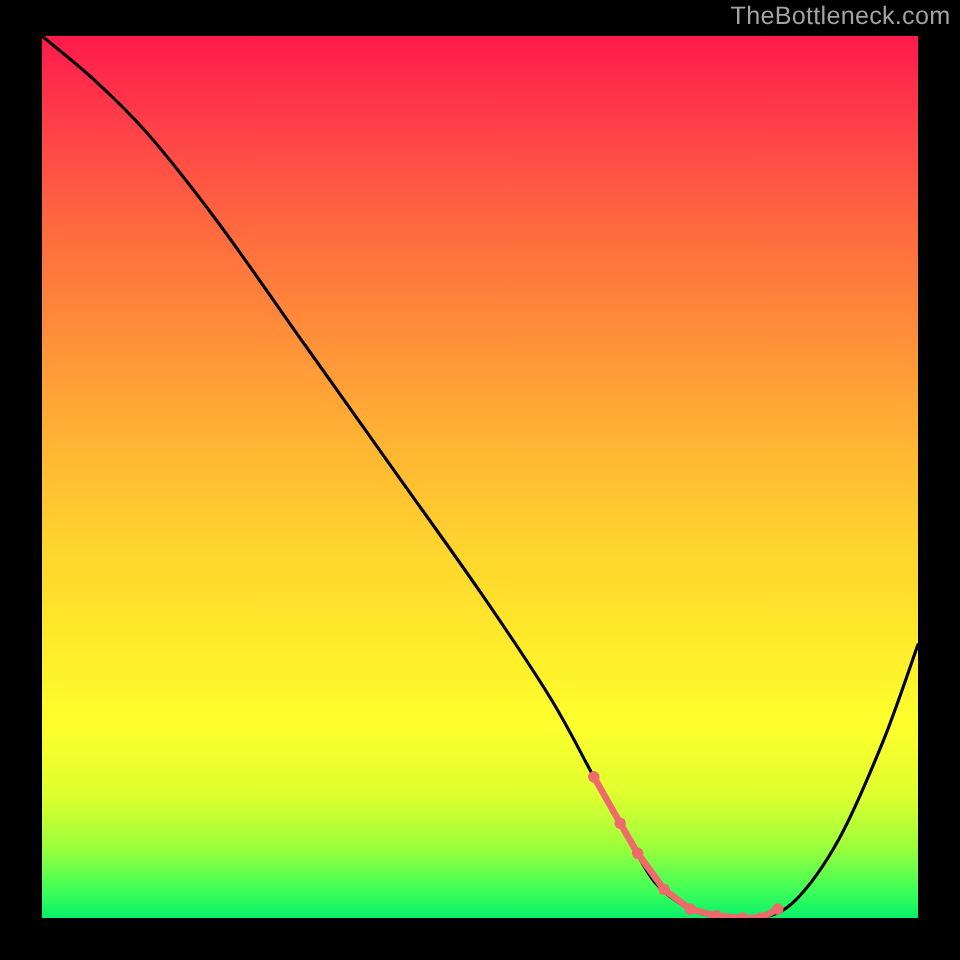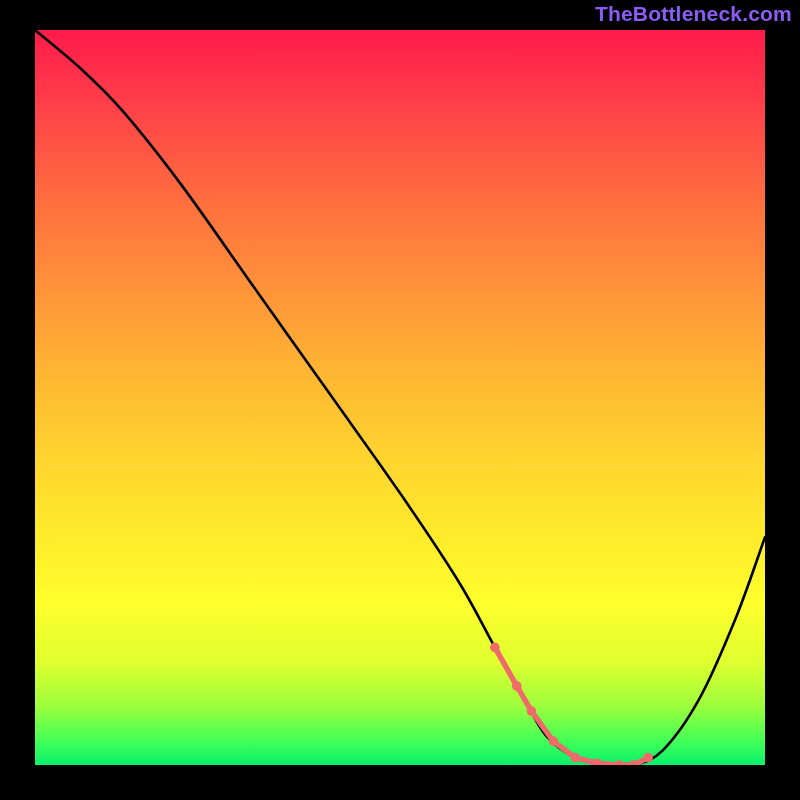--- a/index.html
+++ b/index.html
@@ -14,23 +14,23 @@
   .frame {
     position: relative;
     width: 800px;
     height: 800px;
     background: #000;
   }
   .attribution {
     position: absolute;
     top: 2px;
     right: 8px;
-    color: #8b5cf6;
+    color: #a3a3a3;
     font-size: 21px;
-    font-weight: 700;
+    font-weight: 400;
     letter-spacing: 0.2px;
     z-index: 5;
   }
   .plot-area {
     position: absolute;
     left: 35px;
     top: 30px;
     width: 730px;
     height: 735px;
     background: linear-gradient(to bottom,

